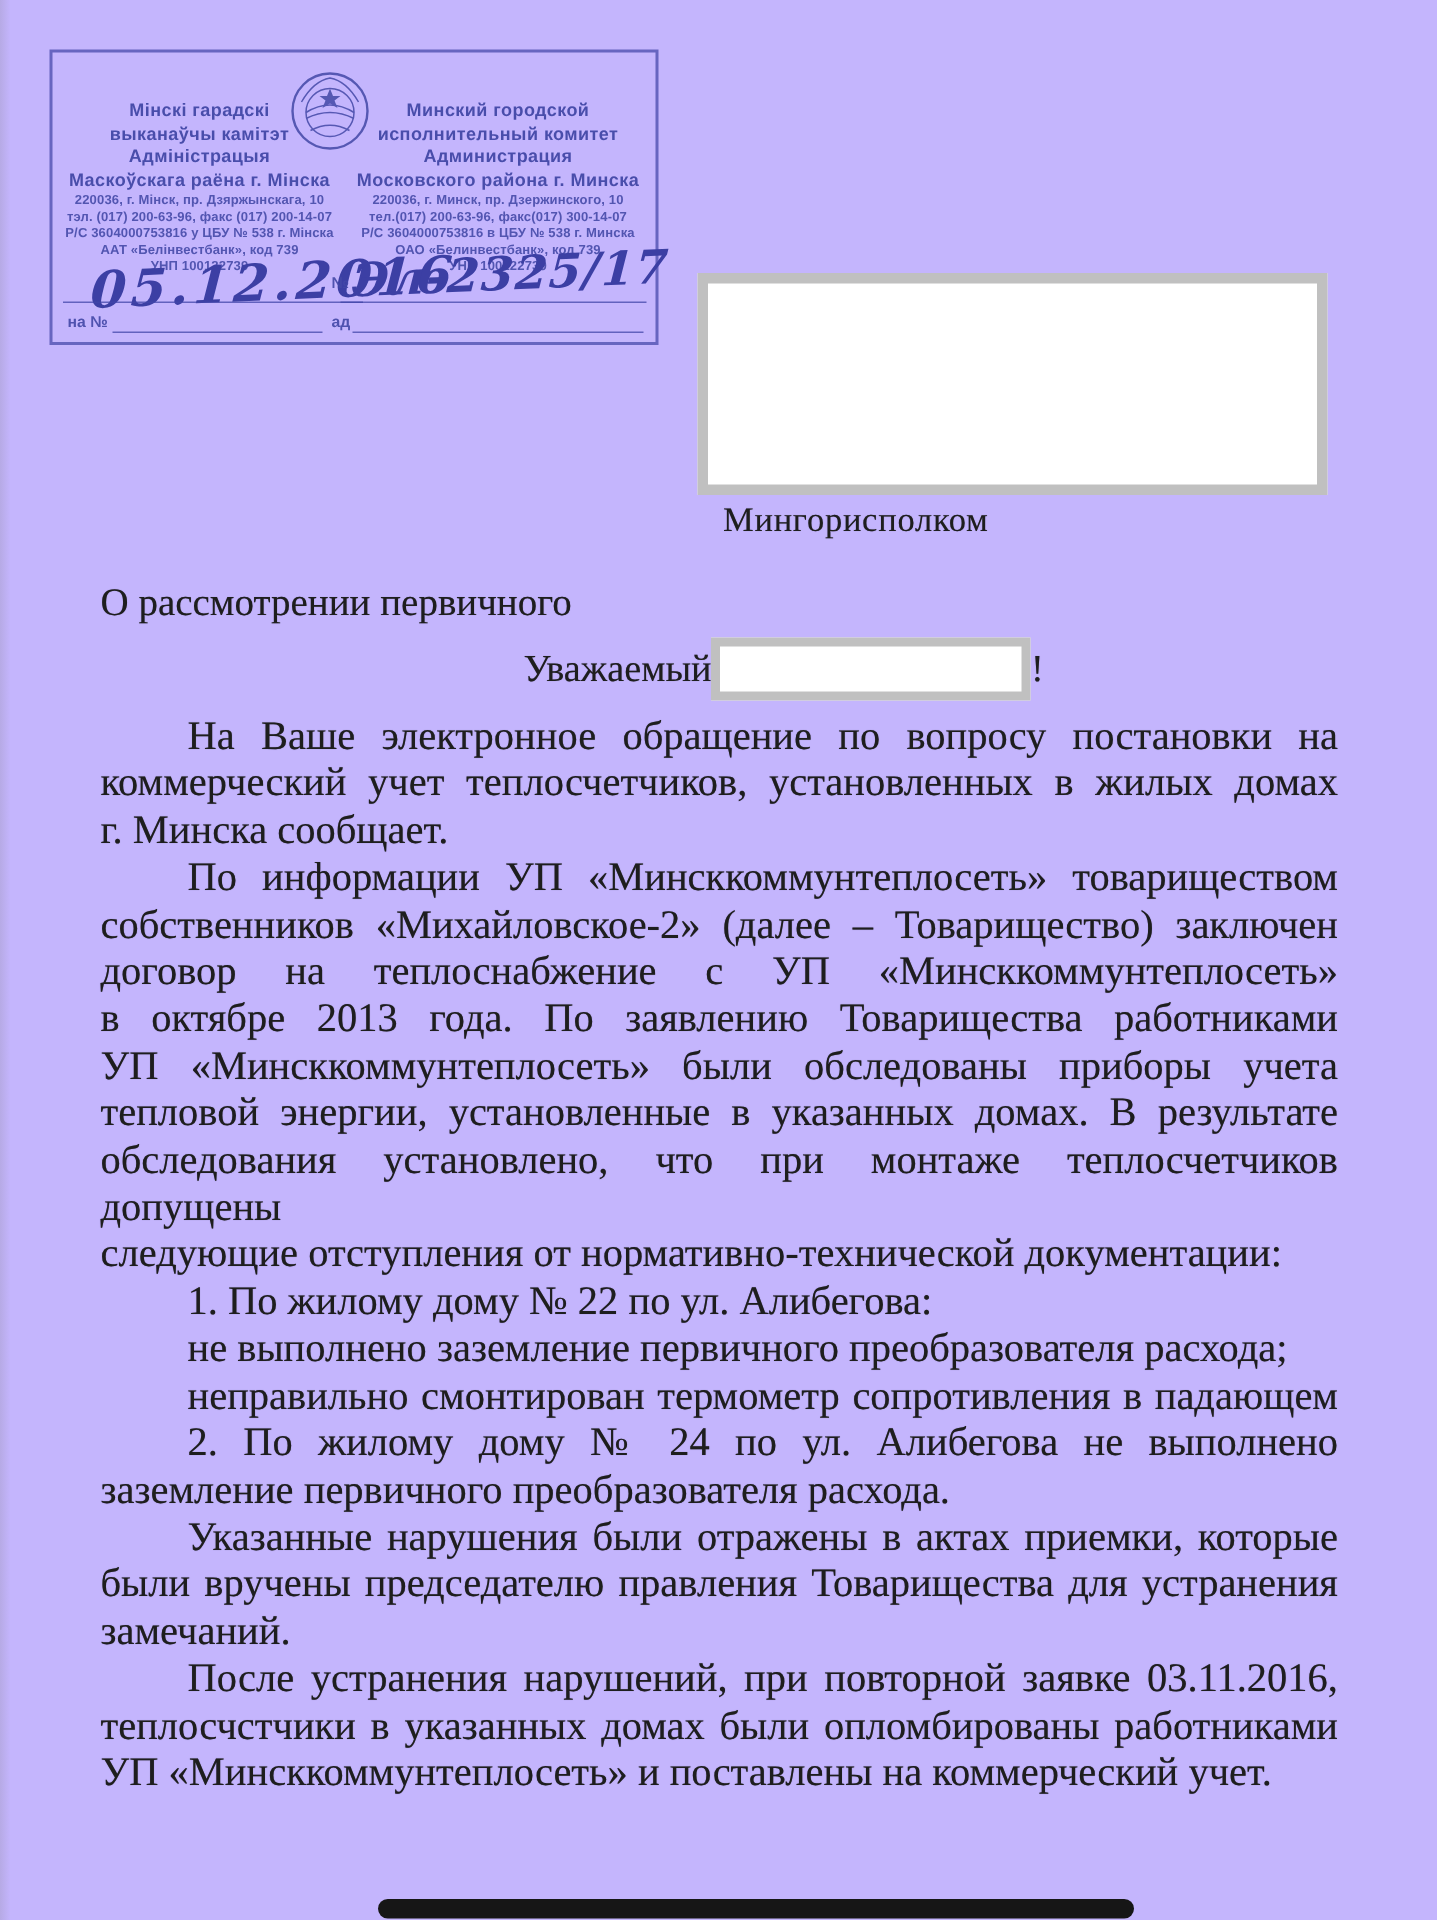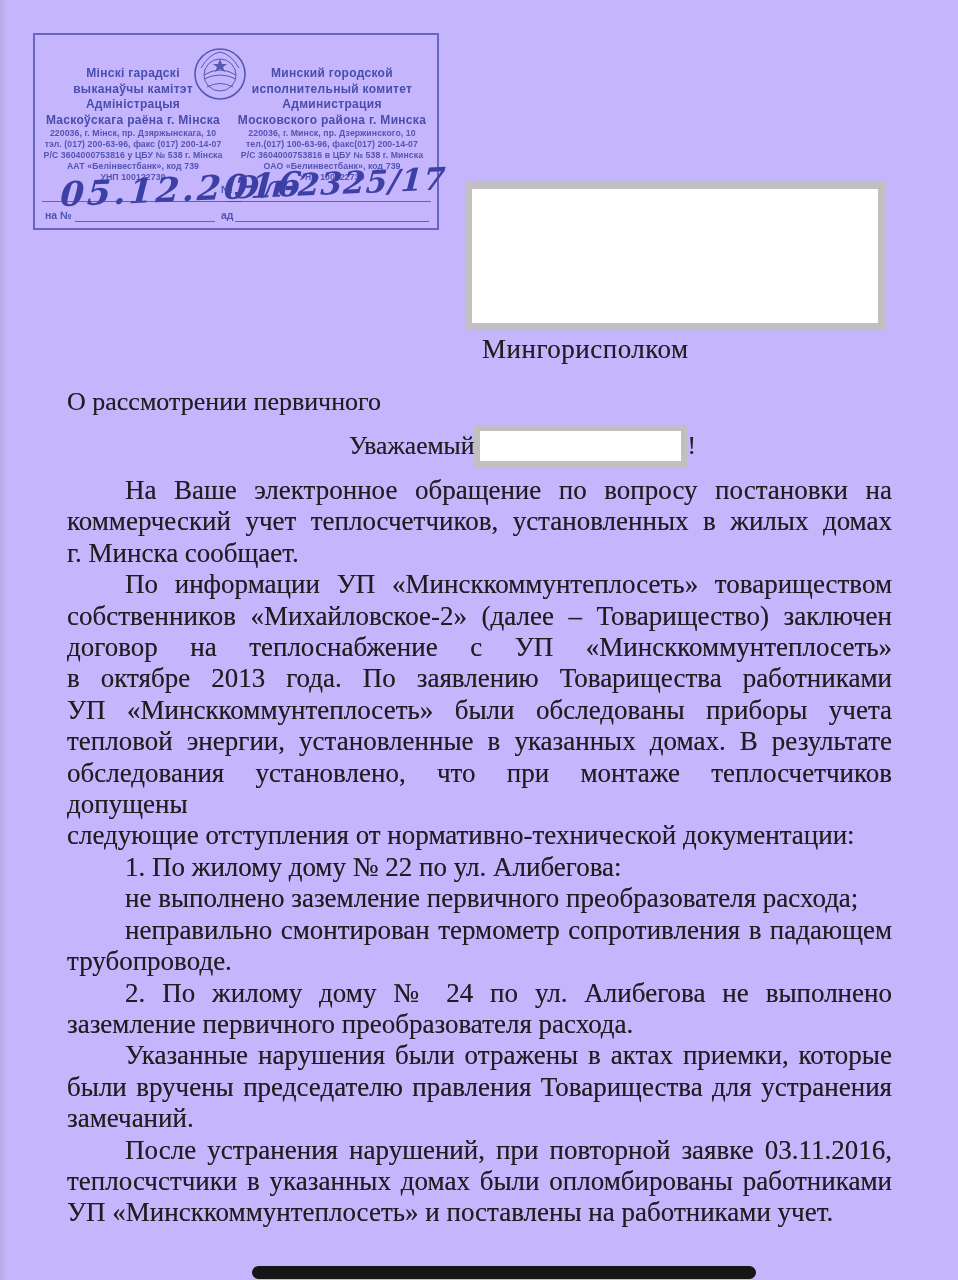--- a/index.html
+++ b/index.html
@@ -40,21 +40,21 @@
   .lh-small-label{position:absolute;font-size:10.5px;font-weight:bold;opacity:.9;}
   .lab-no{left:186px;top:148px;}
   .lab-ref{left:10px;top:174px;}
   .lab-from{left:186px;top:174px;}
 
   
   .redact{background:#ffffff;border:7px solid #c0c0c0;position:absolute;}
   .redact-addressee{left:465px;top:182px;width:406px;height:134px;}
 
   
-  .addressee-name{position:absolute;left:482px;top:334px;font-size:27px;letter-spacing:.5px;
+  .addressee-name{position:absolute;left:482px;top:334px;font-size:23px;letter-spacing:.5px;
     text-shadow:0 0 .5px rgba(0,0,0,.45);}
   .subject{position:absolute;left:67px;top:387px;font-size:26px;
     text-shadow:0 0 .5px rgba(0,0,0,.45);}
 
   
   .salutation{position:absolute;left:349px;top:423px;height:46px;
     display:flex;align-items:center;font-size:25.5px;
     text-shadow:0 0 .5px rgba(0,0,0,.45);}
   .redact-name{position:relative;width:201px;height:30px;border:6px solid #c0c0c0;background:#fff;}
 
@@ -97,21 +97,21 @@
         <div class="fine">Р/С 3604000753816 у ЦБУ № 538 г. Мінска</div>
         <div class="fine">ААТ «Белінвестбанк», код 739</div>
         <div class="fine">УНП 100122739</div>
       </div>
     <div class="lh-col lh-col-right">
         <div class="big">Минский городской</div>
         <div class="big">исполнительный комитет</div>
         <div class="big">Администрация</div>
         <div class="big">Московского района г. Минска</div>
         <div class="fine">220036, г. Минск, пр. Дзержинского, 10</div>
-        <div class="fine">тел.(017) 100-63-96, факс(017) 200-14-07</div>
+        <div class="fine">тел.(017) 200-63-96, факс(017) 300-14-07</div>
         <div class="fine">Р/С 3604000753816 в ЦБУ № 538 г. Минска</div>
         <div class="fine">ОАО «Белинвестбанк», код 739</div>
         <div class="fine">УНП 100122739</div>
       </div>
 
     <div class="hw hw-date">05.12.2016</div>
     <span class="lh-small-label lab-no">№</span>
     <div class="hw hw-num">Эл-2325/17</div>
 
     <div class="uline u-date"></div>
@@ -142,25 +142,24 @@
       <div class="bline">собственников «Михайловское-2»  (далее – Товарищество) заключен</div>
       <div class="bline">договор на теплоснабжение с УП «Минсккоммунтеплосеть»</div>
       <div class="bline">в октябре 2013 года. По заявлению Товарищества работниками</div>
       <div class="bline">УП «Минсккоммунтеплосеть» были обследованы приборы учета</div>
       <div class="bline">тепловой энергии, установленные в указанных домах. В результате</div>
       <div class="bline">обследования установлено, что при монтаже теплосчетчиков допущены</div>
       <div class="bline last">следующие отступления от нормативно-технической документации:</div>
       <div class="bline first last">1. По жилому дому № 22 по ул. Алибегова:</div>
       <div class="bline first last">не выполнено заземление первичного преобразователя расхода;</div>
       <div class="bline first">неправильно смонтирован термометр сопротивления в падающем</div>
-      <div class="bline last">трубопроводе.</div>
       <div class="bline first">2. По жилому дому № 24 по ул. Алибегова не выполнено</div>
       <div class="bline last">заземление первичного преобразователя расхода.</div>
       <div class="bline first">Указанные нарушения были отражены в актах приемки, которые</div>
       <div class="bline">были вручены председателю правления Товарищества для устранения</div>
       <div class="bline last">замечаний.</div>
       <div class="bline first">После устранения нарушений, при повторной заявке 03.11.2016,</div>
       <div class="bline">теплосчстчики в указанных домах были опломбированы работниками</div>
-      <div class="bline last">УП «Минсккоммунтеплосеть» и поставлены на работниками учет.</div>
+      <div class="bline last">УП «Минсккоммунтеплосеть» и поставлены на коммерческий учет.</div>
     </div>
 
   <div class="home-bar"></div>
 </div>
 
 </body></html>

